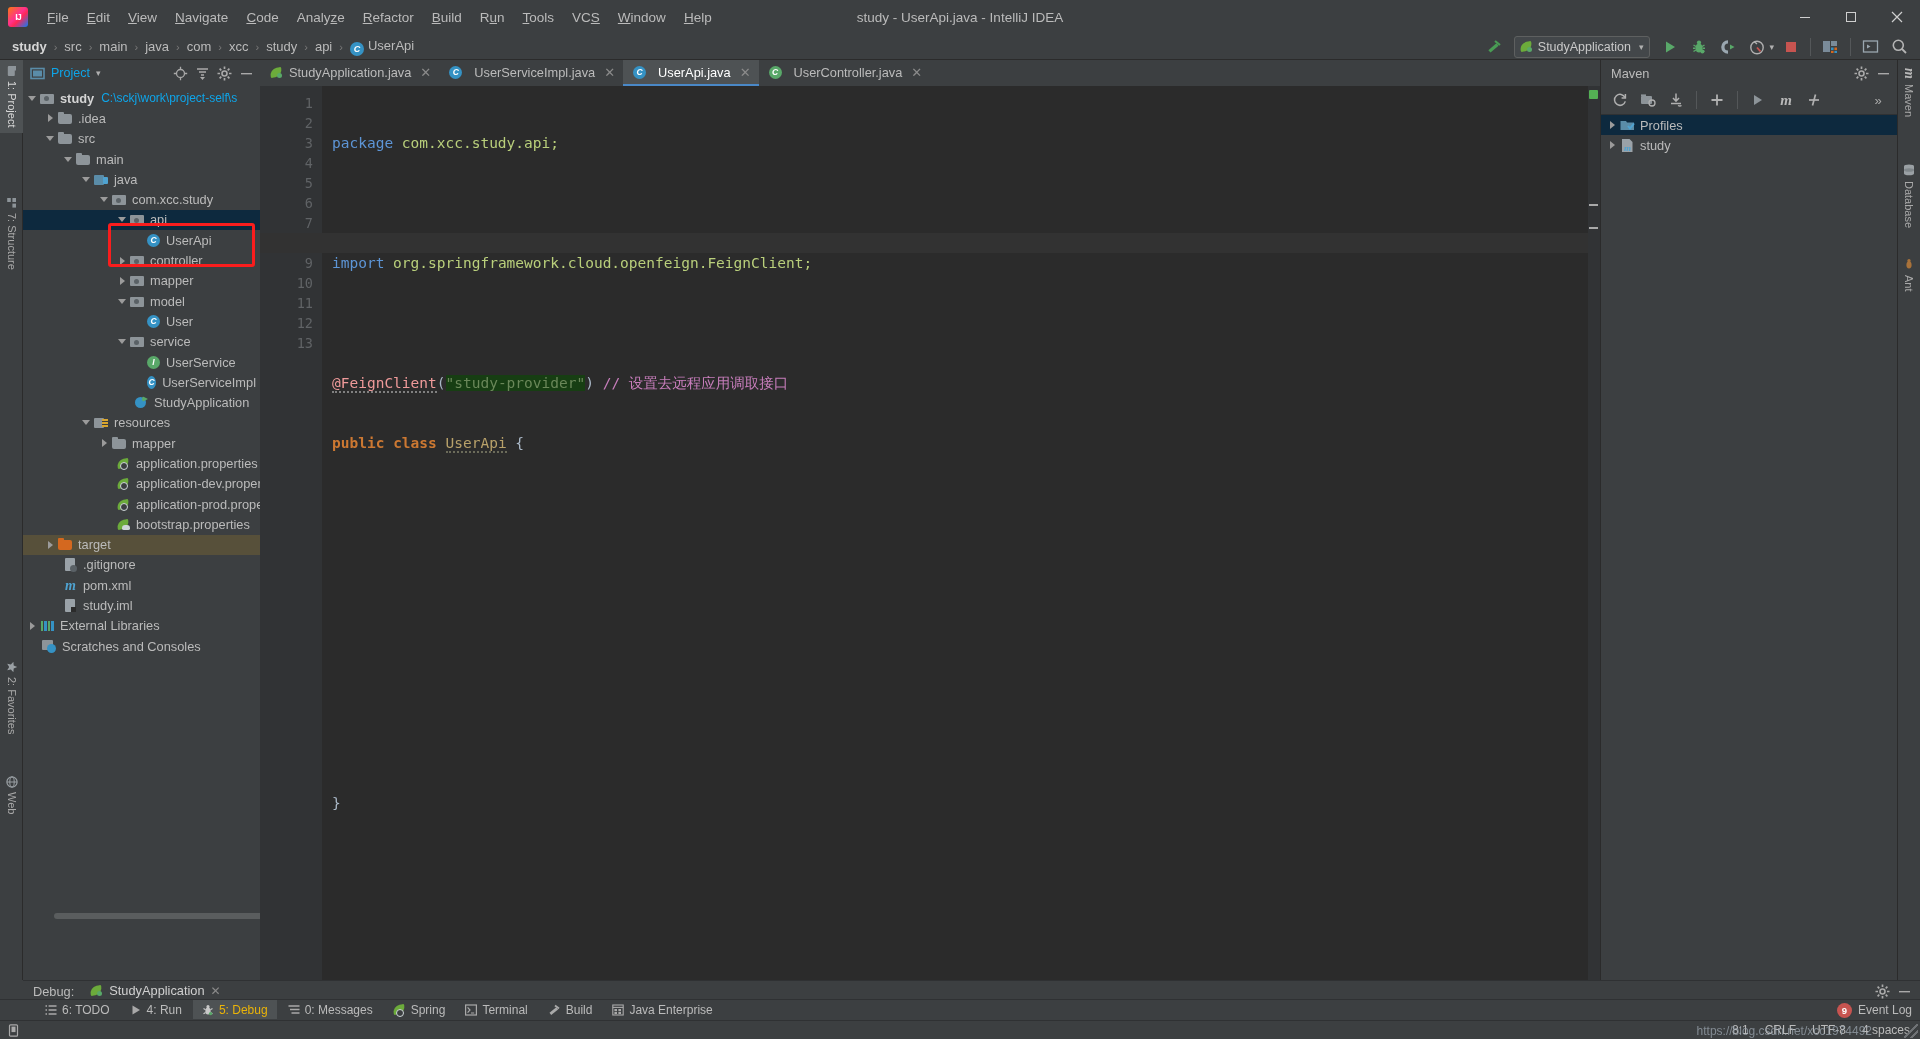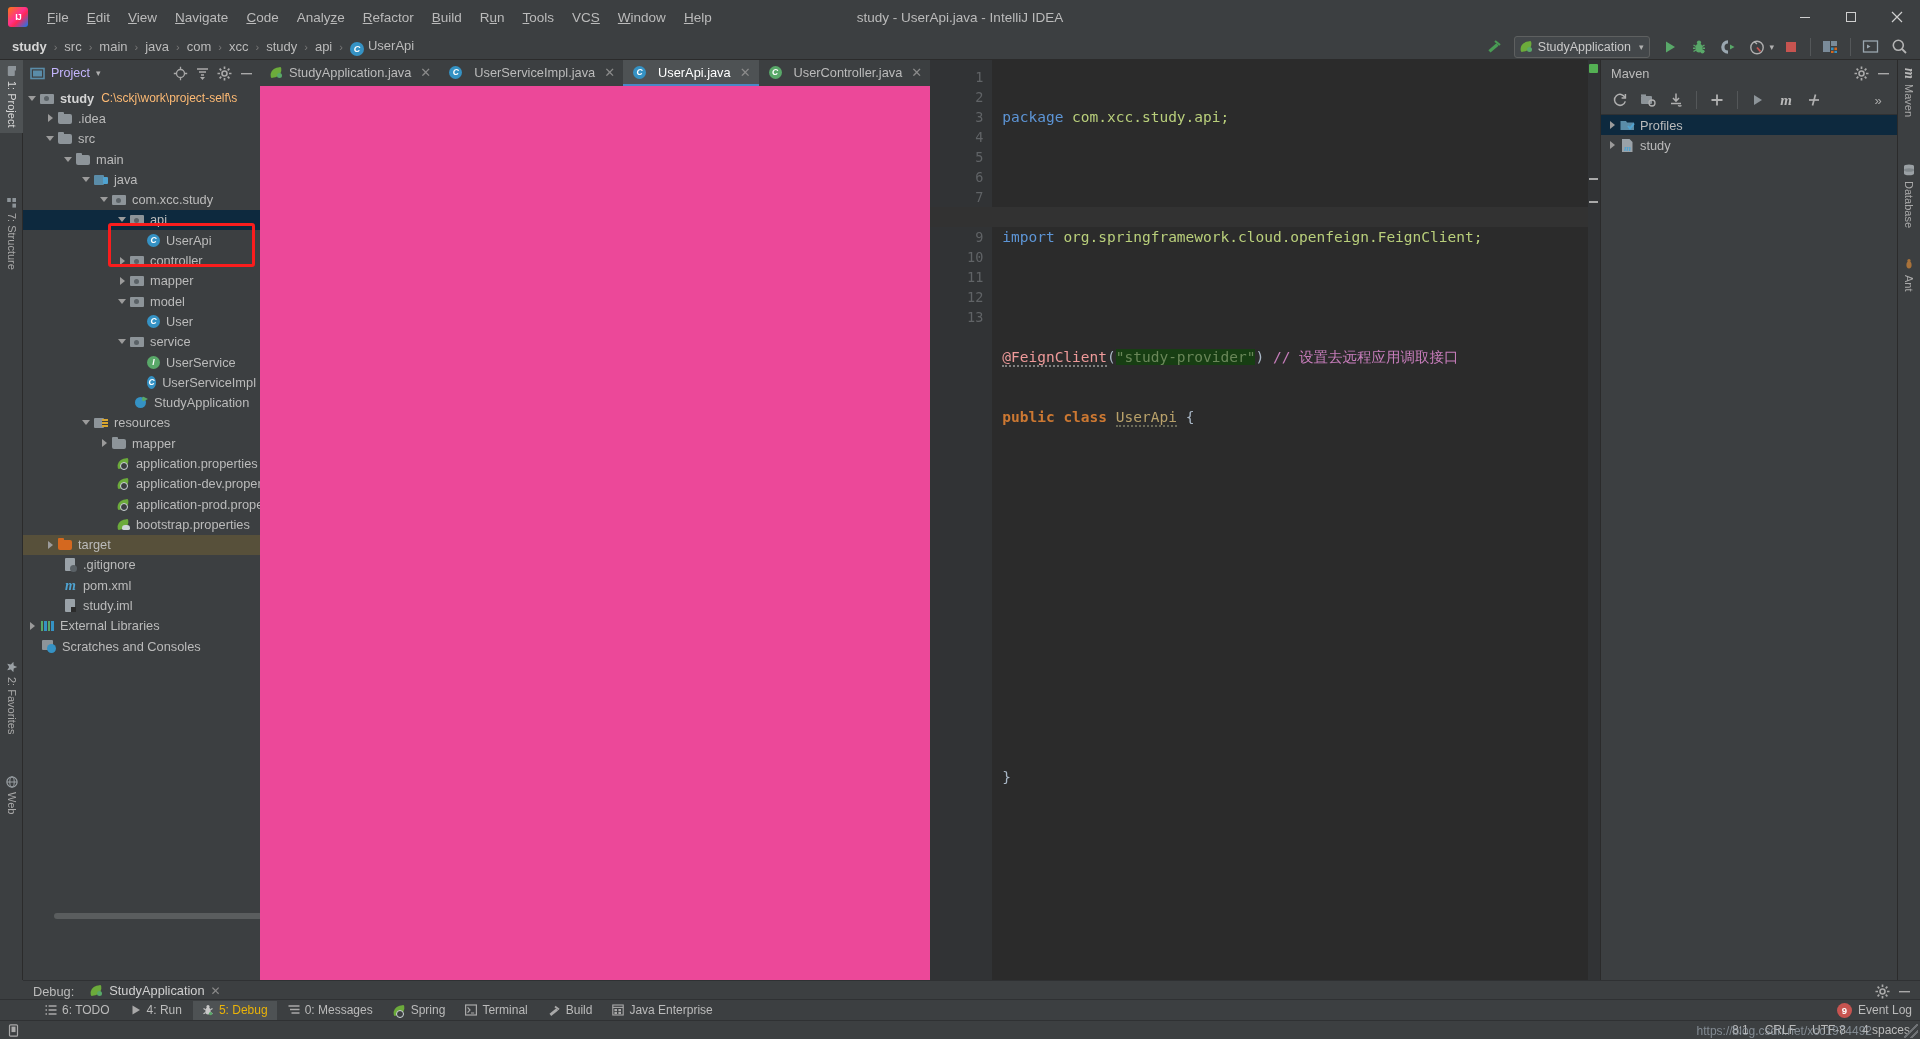--- a/index.html
+++ b/index.html
@@ -104,21 +104,21 @@
   .vtab.active { background:#4e5254; color:#d8d8d8; }
 
   .project-panel {
     position:absolute; left:23px; top:60px; width:237px; bottom:59px;
     background:#3c3f41; display:flex; flex-direction:column;
   }
   .panel-head {
     height:26px; display:flex; align-items:center; padding:0 4px 0 7px;
     flex:0 0 auto;
   }
-  .panel-title { font-size:12.5px; color:#c4b5fd; margin-left:6px; }
+  .panel-title { font-size:12.5px; color:#0ea5e9; margin-left:6px; }
   .panel-head-actions { margin-left:auto; display:flex; align-items:center; gap:2px; }
   .pbtn { width:20px; height:20px; display:flex; align-items:center; justify-content:center; border-radius:3px;}
 
   .tree {
     flex:1 1 auto; overflow:hidden; position:relative;
     font-size:12.8px; padding-top:2px;
   }
   .row {
     display:flex; align-items:center; height:20.3px; white-space:nowrap;
     padding-right:4px;
@@ -131,21 +131,21 @@
   .arrow.closed::before{
     content:""; position:absolute; left:3px; top:1.5px;
     border-left:5px solid #9b9b9b; border-top:4px solid transparent; border-bottom:4px solid transparent;
   }
   .arrow.open::before{
     content:""; position:absolute; left:1px; top:3px;
     border-top:5px solid #9b9b9b; border-left:4px solid transparent; border-right:4px solid transparent;
   }
   .lbl { color:#bbbbbb; }
   .lbl.bold { font-weight:bold; color:#d4d4d4; }
-  .sub { color:#fdba74; margin-left:7px; font-size:12px; }
+  .sub { color:#0ea5e9; margin-left:7px; font-size:12px; }
 
   
   .ic { width:15px; height:15px; flex:0 0 auto; margin-right:5px; position:relative; }
   .ic-folder::before{
     content:""; position:absolute; left:0; top:3px; width:14px; height:10px;
     background:#8d9499; border-radius:1px 2px 2px 2px;
   }
   .ic-folder::after{
     content:""; position:absolute; left:0; top:1px; width:6px; height:3px;
     background:#8d9499; border-radius:1px 1px 0 0;
@@ -225,21 +225,21 @@
     background:#3c3f41;
   }
   .hscroll > i {
     display:block; position:absolute; left:8px; top:2px; width:210px; height:6px;
     background:#5a5d5e; border-radius:3px;
   }
 
   
   .editor-wrap {
     position:absolute; left:260px; top:60px; right:320px; bottom:59px;
-    background:#ec4899; display:flex; flex-direction:row;justify-content:space-between;
+    background:#a3a3a3; display:flex; flex-direction:column;justify-content:space-between;
   }
   .tabs {
     height:26px; background:#3c3f41; display:flex; align-items:stretch; flex:0 0 auto;
   }
   .tab {
     display:flex; align-items:center; gap:6px; padding:0 8px 0 10px;
     font-size:12.8px; color:#bbbbbb; border-bottom:2px solid transparent;
   }
   .tab.active { background:#4e5254; border-bottom:2px solid #4a88c7; color:#ffffff; }
   .tab .x { color:#8b8b8b; font-size:13px; margin-left:3px; }
@@ -313,21 +313,21 @@
     font-size:12.8px; border-top:1px solid #2f3133;
   }
   .debug-tab {
     display:flex; align-items:center; gap:6px; margin-left:14px;
     border-bottom:2px solid #9a9a9a; padding:2px 6px 2px 2px; color:#d0d0d0;
   }
   .dbg-actions { margin-left:auto; display:flex; align-items:center; padding-right:6px; gap:2px;}
 
   .toolwin-bar {
     position:absolute; left:0; right:0; bottom:19px; height:21px;
-    background:#3c3f41; display:flex; align-items:center;
+    background:#3c3f41; display:flex; 
     border-top:1px solid #2f3133;
   }
   .tw {
     display:flex; align-items:center; gap:5px; font-size:12px; color:#bbbbbb;
     padding:2px 9px; margin:0 1px; height:19px;
   }
   .tw.active { background:#4e5254; color:#eab308; }
   .tw-right { margin-left:auto; display:flex; align-items:center; padding-right:8px; gap:6px;}
   .badge {
     background:#c75450; color:#fff; font-size:9.5px; font-weight:bold;

